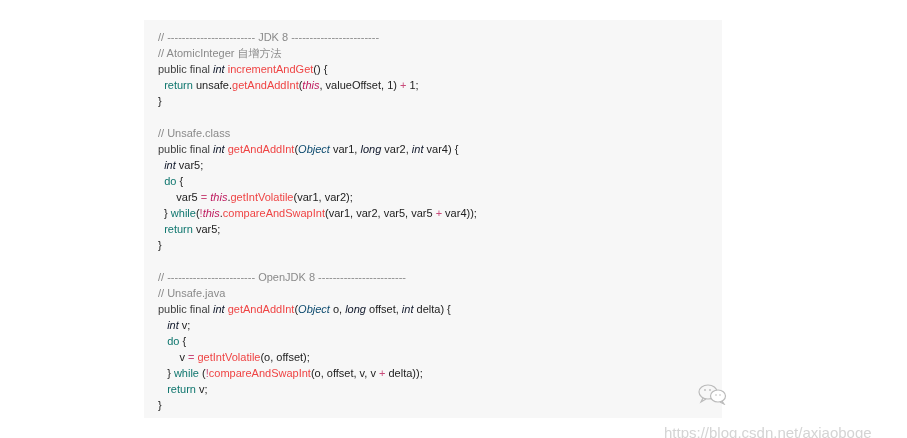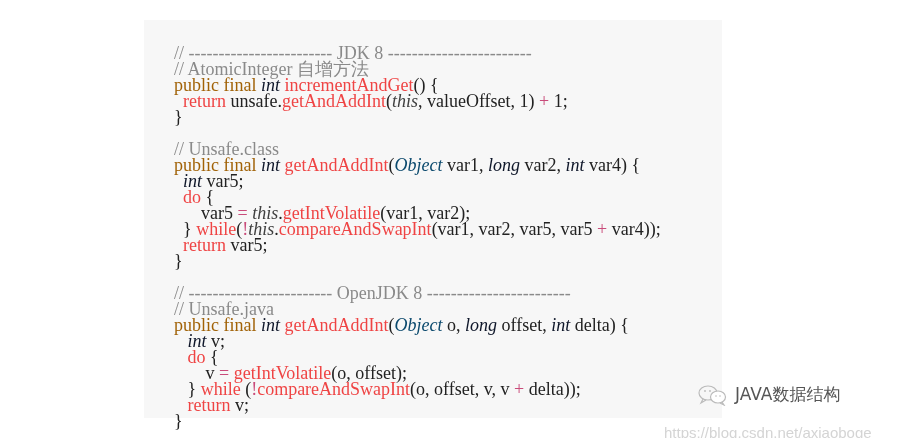--- a/index.html
+++ b/index.html
@@ -5,31 +5,31 @@
     html, body { margin: 0; padding: 0; }
     body {
       width: 907px; height: 438px; background: #ffffff; position: relative; overflow: hidden;
     }
     .code-panel {
       position: absolute; left: 144px; top: 20px; width: 578px; height: 398px;
       background: #f7f7f7;
     }
     .code {
       position: absolute; left: 14px; top: 9px;
-      font-family: Liberation Serif, serif;
-      font-size: 18px; line-height: 16px; color: #222;
-      white-space: pre; margin: 16px;
+      font-family: Liberation Sans, sans-serif;
+      font-size: 11px; line-height: 16px; color: #222;
+      white-space: pre; margin: 0;
     }
     .line { height: 16px; display: block; }
     .cm { color: #8a8a8a; }
-    .kw { color: #a16207; }
-    .kw2 { color: #ef4444; }
+    .kw { color: #404040; }
+    .kw2 { color: #0f766e; }
     .ty { color: #0f172a; font-style: italic; }
     .fn { color: #ef4444; }
-    .th { color: #404040; font-style: italic; }
+    .th { color: #be185d; font-style: italic; }
     .op { color: #c94b7a; }
     .obj { color: #0c4a6e; font-style: italic; }
     .pl { color: #222; }
     .watermark {
       position: absolute; left: 697px; top: 383px;
       display: flex; align-items: center;
       font-family: "DejaVu Sans", sans-serif; font-size: 17px; color: #555;
     }
     .wm-icon { width: 32px; height: 22px; margin-right: 6px; }
     .wm-url {
@@ -48,15 +48,14 @@
   <svg class="wm-icon" viewBox="0 0 32 22">
     <ellipse cx="11" cy="9" rx="9" ry="7" fill="none" stroke="#bbb" stroke-width="1.2"></ellipse>
     <path d="M6 15 L4 19 L9 16" fill="none" stroke="#bbb" stroke-width="1.2"></path>
     <circle cx="8" cy="7" r="0.9" fill="#bbb"></circle>
     <circle cx="13" cy="7" r="0.9" fill="#bbb"></circle>
     <ellipse cx="21" cy="13" rx="7.5" ry="6" fill="#fff" stroke="#bbb" stroke-width="1.2"></ellipse>
     <path d="M25 18 L27 21 L23 19" fill="none" stroke="#bbb" stroke-width="1.2"></path>
     <circle cx="19" cy="12" r="0.8" fill="#bbb"></circle>
     <circle cx="23" cy="12" r="0.8" fill="#bbb"></circle>
   </svg>
-  <span>JAVA数据结构</span>
 </div>
 <div class="wm-url">https://blog.csdn.net/axiaoboge</div>
 
 </body></html>

